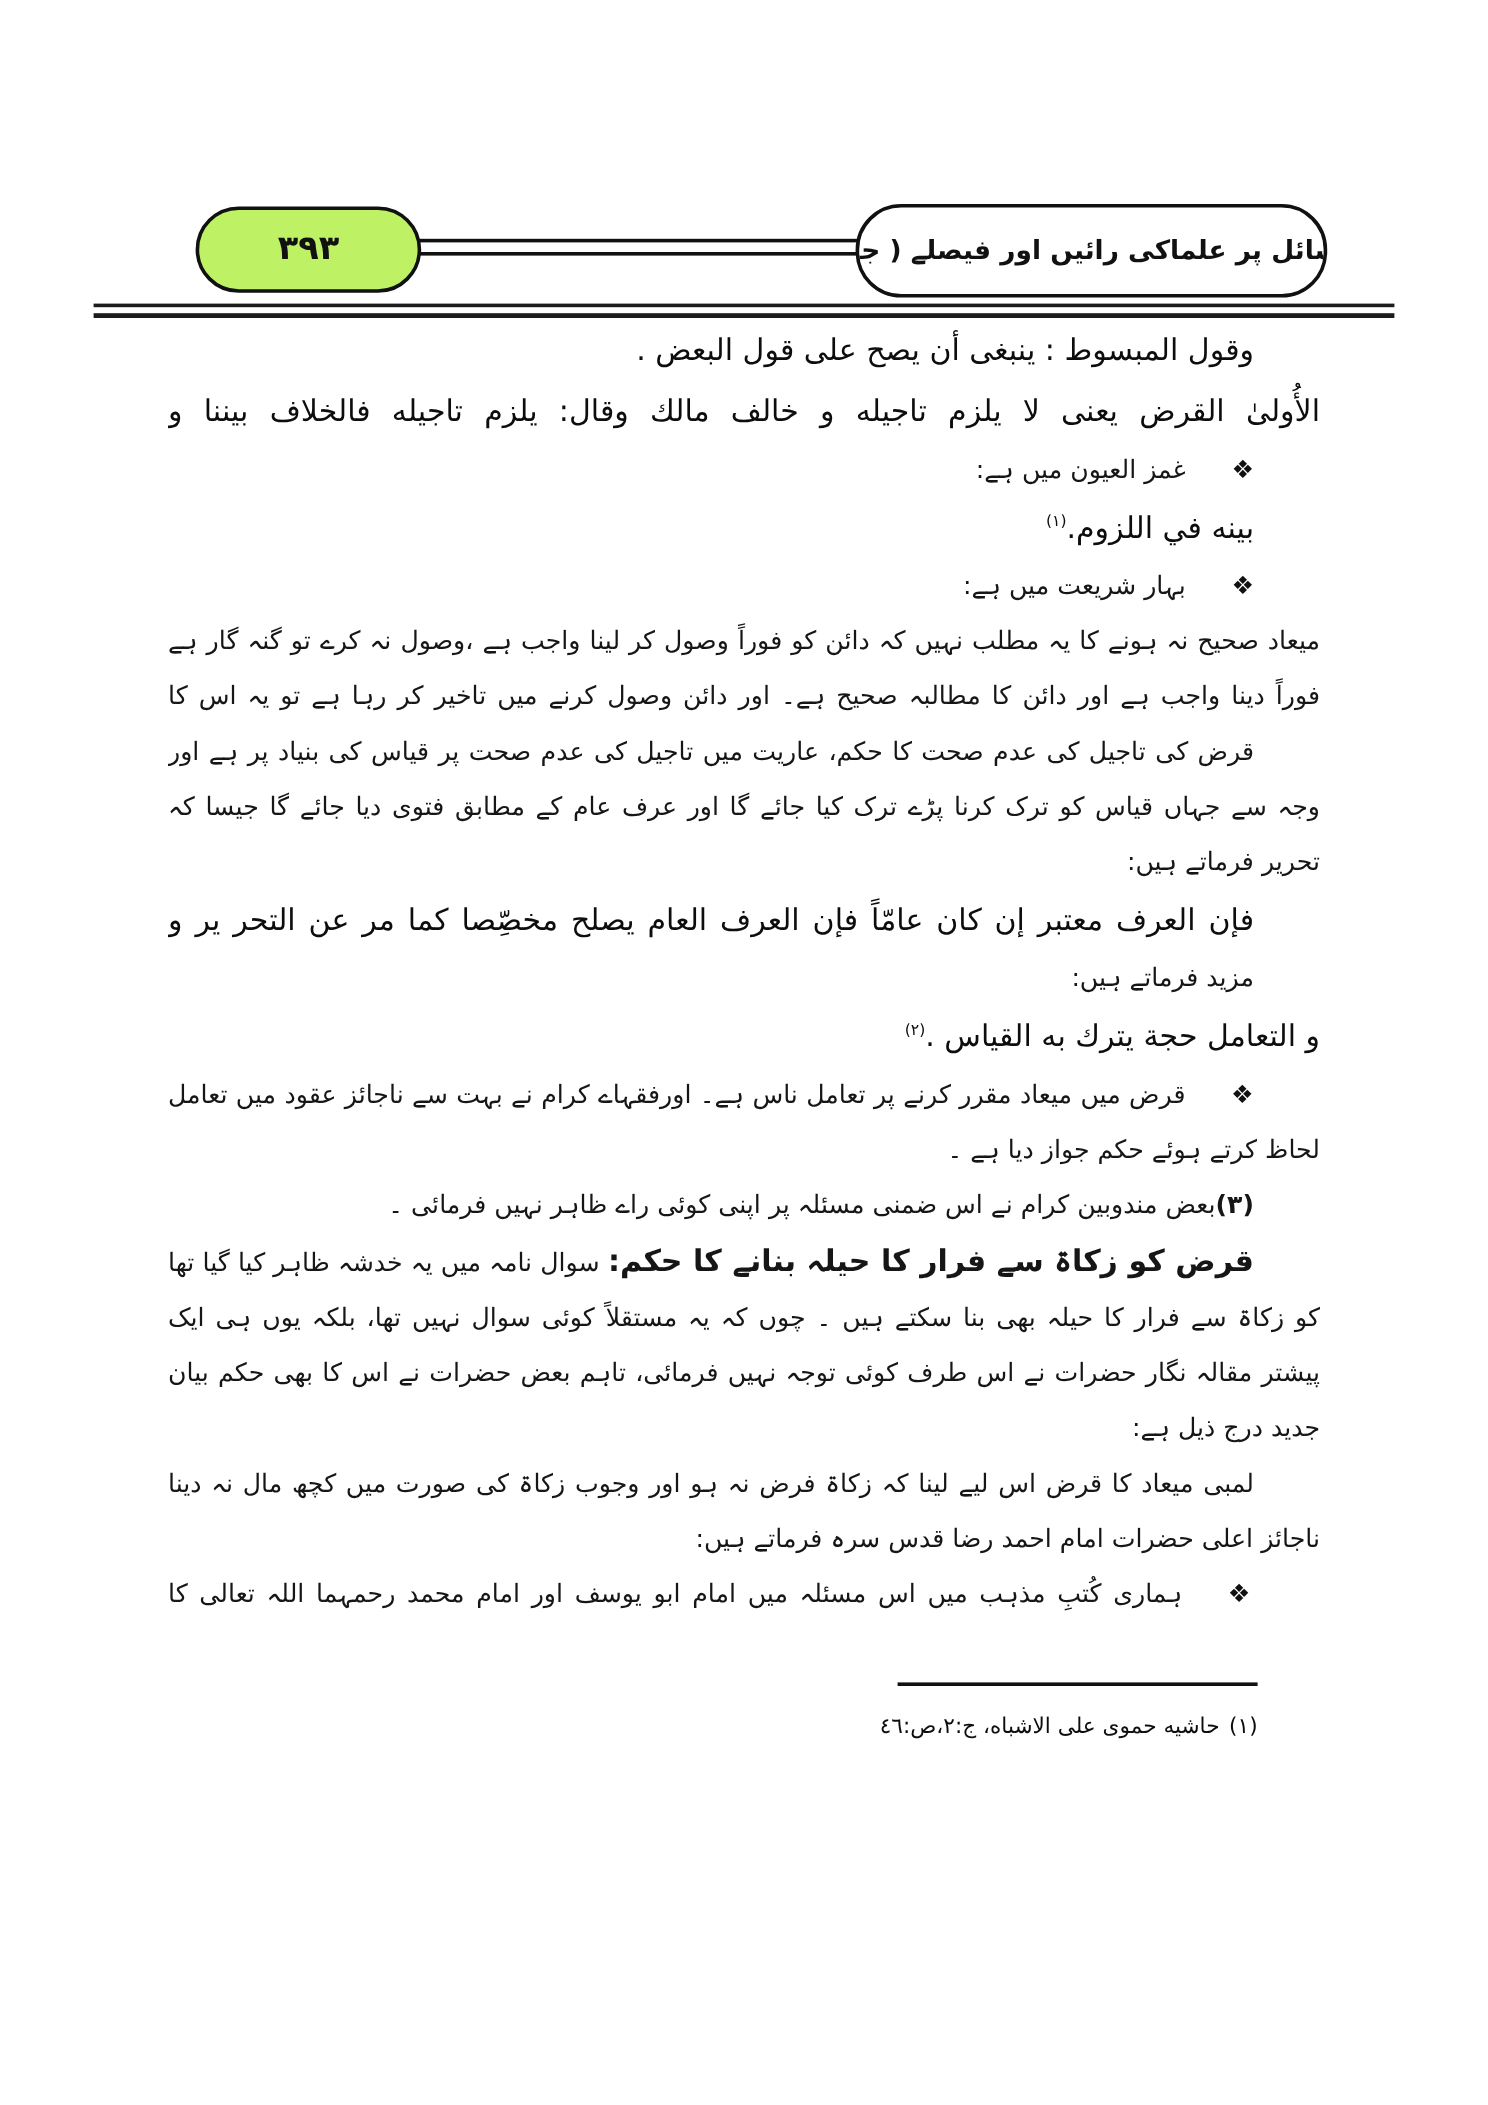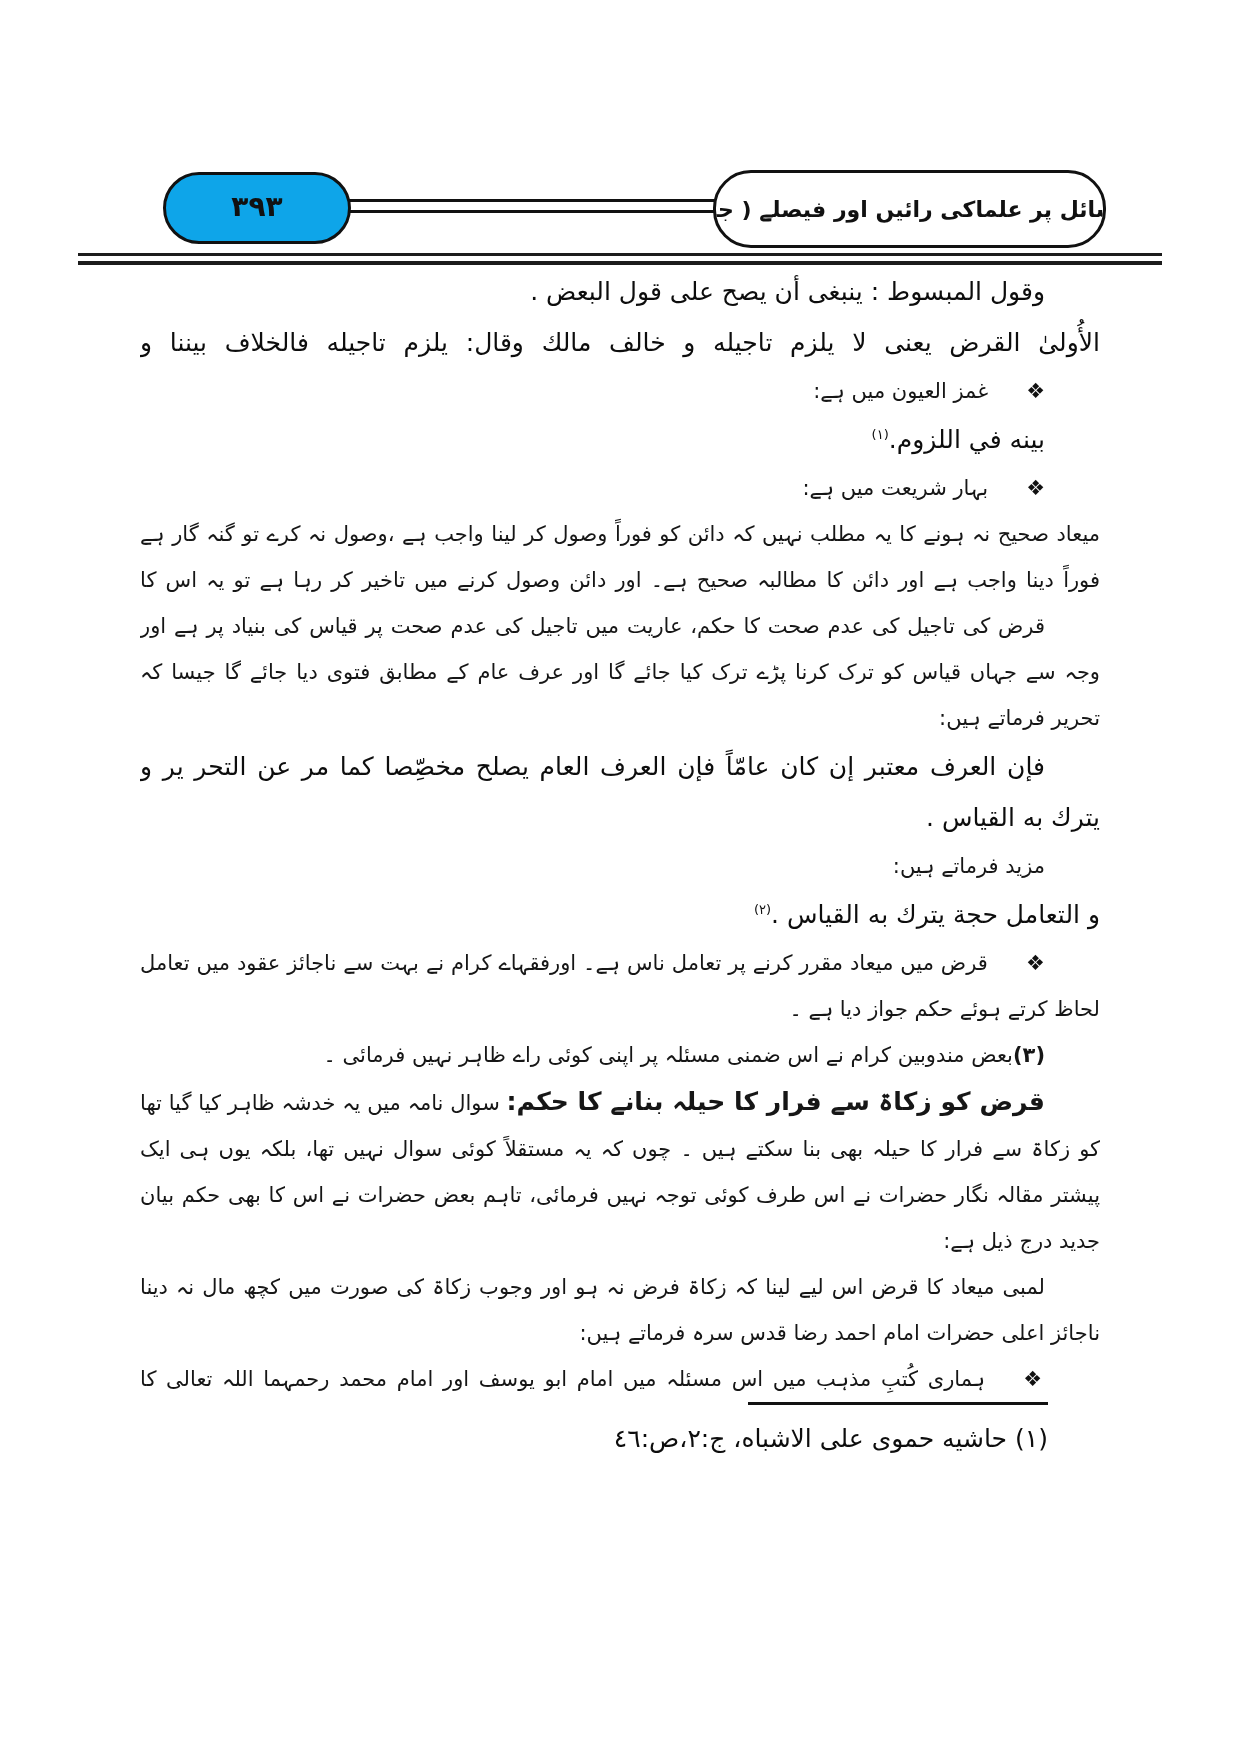--- a/index.html
+++ b/index.html
@@ -12,21 +12,21 @@
     font-family:"DejaVu Sans", sans-serif;
     color:#141414;
     overflow:hidden;
   }
   
   .page-num-box{
     position:absolute;left:163px;top:172px;width:182px;height:66px;
     border:3px solid #111;border-radius:36px;
     text-align:center;line-height:64px;
     font-size:28px;font-weight:bold;color:#111;
-    background:#0ea5e9;z-index:2;
+    background:#bef264;z-index:2;
   }
   .title-box{
     position:absolute;left:713px;top:170px;width:387px;height:72px;
     border:3px solid #111;border-radius:38px;
     display:flex;align-items:center;justify-content:center;
     direction:rtl;font-size:22px;font-weight:bold;color:#111;
     background:#fff;z-index:2;white-space:nowrap;overflow:hidden;
   }
   .connector{
     position:absolute;left:340px;top:199px;width:378px;height:8px;
@@ -56,21 +56,21 @@
   sup.fn-marker{font-size:13px;line-height:0;}
   
   .footnotes{
     position:absolute;top:1402px;right:192px;width:560px;
     direction:rtl;text-align:right;
   }
   .fn-sep{
     width:300px;border-top:3px solid #111;margin:0 0 12px 0;
   }
   .fn-line{
-    font-size:25px;height:43px;line-height:43px;white-space:nowrap;color:#0d0d0d;
+    font-size:18px;height:43px;line-height:43px;white-space:nowrap;color:#0d0d0d;
   }
   .fn-line .fn-num{margin-left:8px;}
 </style>
 </head>
 <body>
 
 <div class="page">
 
   <div>
     <div class="connector"></div>
@@ -88,21 +88,20 @@
       <div class="line arabic justify"><span>الأُولىٰ القرض يعنى لا يلزم تاجيله و خالف مالك وقال: يلزم تاجيله فالخلاف بيننا و</span></div>
       <div class="line urdu right indent"><span class="bullet-glyph">❖</span><span>غمز العيون میں ہے:</span></div>
       <div class="line arabic right indent"><span>بينه في اللزوم.</span><sup class="fn-marker">(١)</sup></div>
       <div class="line urdu right indent"><span class="bullet-glyph">❖</span><span>بہار شریعت میں ہے:</span></div>
       <div class="line urdu justify"><span>میعاد صحیح نہ ہونے کا یہ مطلب نہیں کہ دائن کو فوراً وصول کر لینا واجب ہے ،وصول نہ کرے تو گنہ گار ہے ،بلکہ یہ کہ مدیون کو</span></div>
       <div class="line urdu justify"><span>فوراً دینا واجب ہے اور دائن کا مطالبہ صحیح ہے۔ اور دائن وصول کرنے میں تاخیر کر رہا ہے تو یہ اس کا احسان و تبرع ہے ۔“</span></div>
       <div class="line urdu justify indent"><span>قرض کی تاجیل کی عدم صحت کا حکم، عاریت میں تاجیل کی عدم صحت پر قیاس کی بنیاد پر ہے اور عرف عام کی</span></div>
       <div class="line urdu justify"><span>وجہ سے جہاں قیاس کو ترک کرنا پڑے ترک کیا جائے گا اور عرف عام کے مطابق فتوی دیا جائے گا جیسا کہ علامہ ابن عابدین شامی</span></div>
       <div class="line urdu right"><span>تحریر فرماتے ہیں:</span></div>
       <div class="line arabic justify indent"><span>فإن العرف معتبر إن كان عامّاً فإن العرف العام يصلح مخصِّصا كما مر عن التحر ير و</span></div>
-      <div class="line arabic right"><span>يترك به القياس .</span></div>
       <div class="line urdu right indent"><span>مزید فرماتے ہیں:</span></div>
       <div class="line arabic right"><span>و التعامل حجة يترك به القياس .</span><sup class="fn-marker">(٢)</sup></div>
       <div class="line urdu justify indent"><span class="bullet-glyph">❖</span><span>قرض میں میعاد مقرر کرنے پر تعامل ناس ہے۔ اورفقہاے کرام نے بہت سے ناجائز عقود میں تعامل ناس کا</span></div>
       <div class="line urdu right"><span>لحاظ کرتے ہوئے حکم جواز دیا ہے ۔</span></div>
       <div class="line urdu right indent"><span class="bold-prefix">(۳)</span><span>بعض مندوبین کرام نے اس ضمنی مسئلہ پر اپنی کوئی راے ظاہر نہیں فرمائی ۔</span></div>
       <div class="line heading justify indent"><span class="heading-prefix">قرض کو زکاۃ سے فرار کا حیلہ بنانے کا حکم:</span> <span>سوال نامہ میں یہ خدشہ ظاہر کیا گیا تھا کہ لوگ لمبی میعاد کے قرض</span></div>
       <div class="line urdu justify"><span>کو زکاۃ سے فرار کا حیلہ بھی بنا سکتے ہیں ۔ چوں کہ یہ مستقلاً کوئی سوال نہیں تھا، بلکہ یوں ہی ایک خدشہ ظاہر کیا گیا تھا اس لیے</span></div>
       <div class="line urdu justify"><span>پیشتر مقالہ نگار حضرات نے اس طرف کوئی توجہ نہیں فرمائی، تاہم بعض حضرات نے اس کا بھی حکم بیان فرما دیا ہے جس کا</span></div>
       <div class="line urdu right"><span>جدید درج ذیل ہے:</span></div>
       <div class="line urdu justify indent"><span>لمبی میعاد کا قرض اس لیے لینا کہ زکاۃ فرض نہ ہو اور وجوب زکاۃ کی صورت میں کچھ مال نہ دینا پڑے، ناجائز ہے ۔</span></div>

